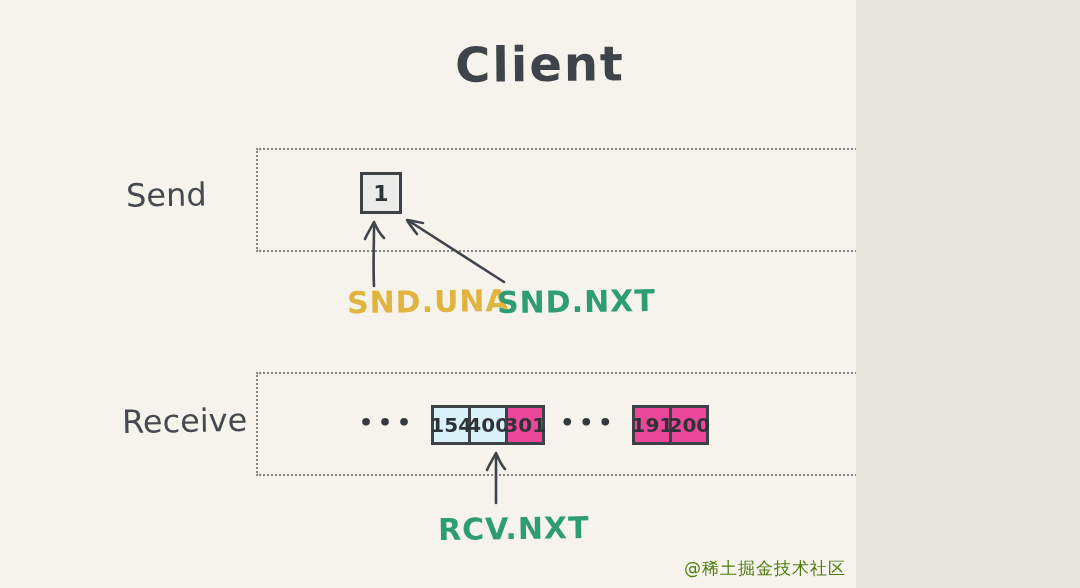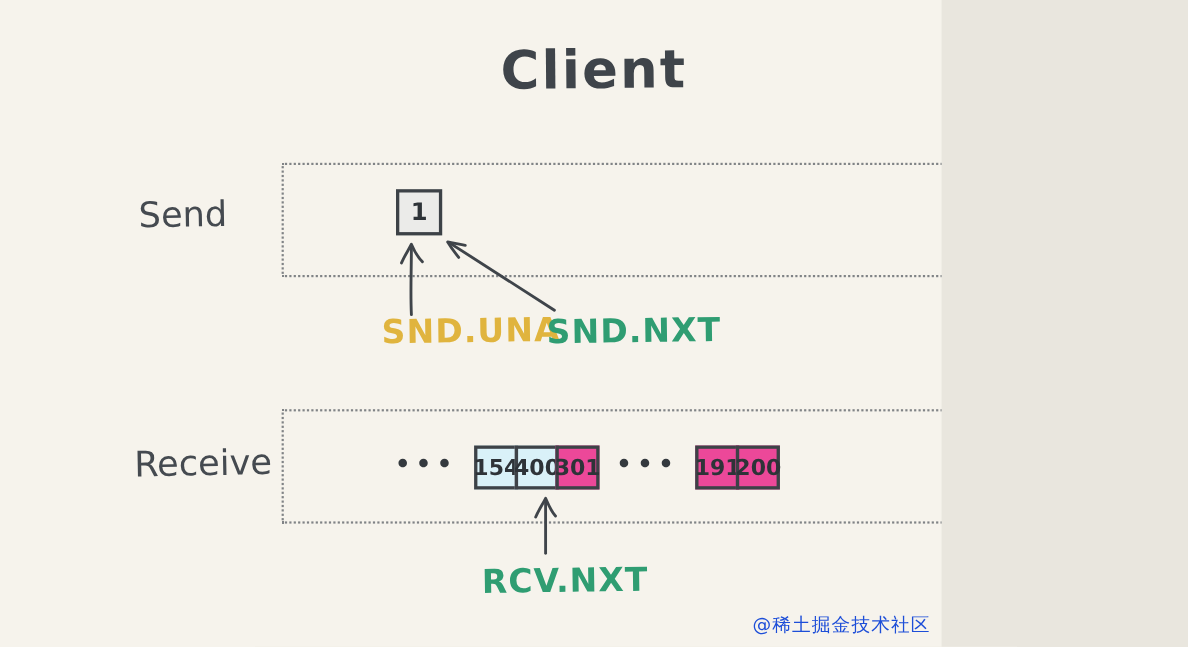--- a/index.html
+++ b/index.html
@@ -93,21 +93,21 @@
     fill:none;
     stroke:#3f444a;
     stroke-width:2.6;
     stroke-linecap:round;
     stroke-linejoin:round;
   }
 
   .watermark{
     position:absolute; right:10px; bottom:8px;
     font-size:17px;
-    color:#1d4ed8;
+    color:#4d7c0f;
     letter-spacing:1px;
   }
 </style>
 </head>
 <body>
 
 <div class="canvas">
 
   <div class="title hand">Client</div>
 

